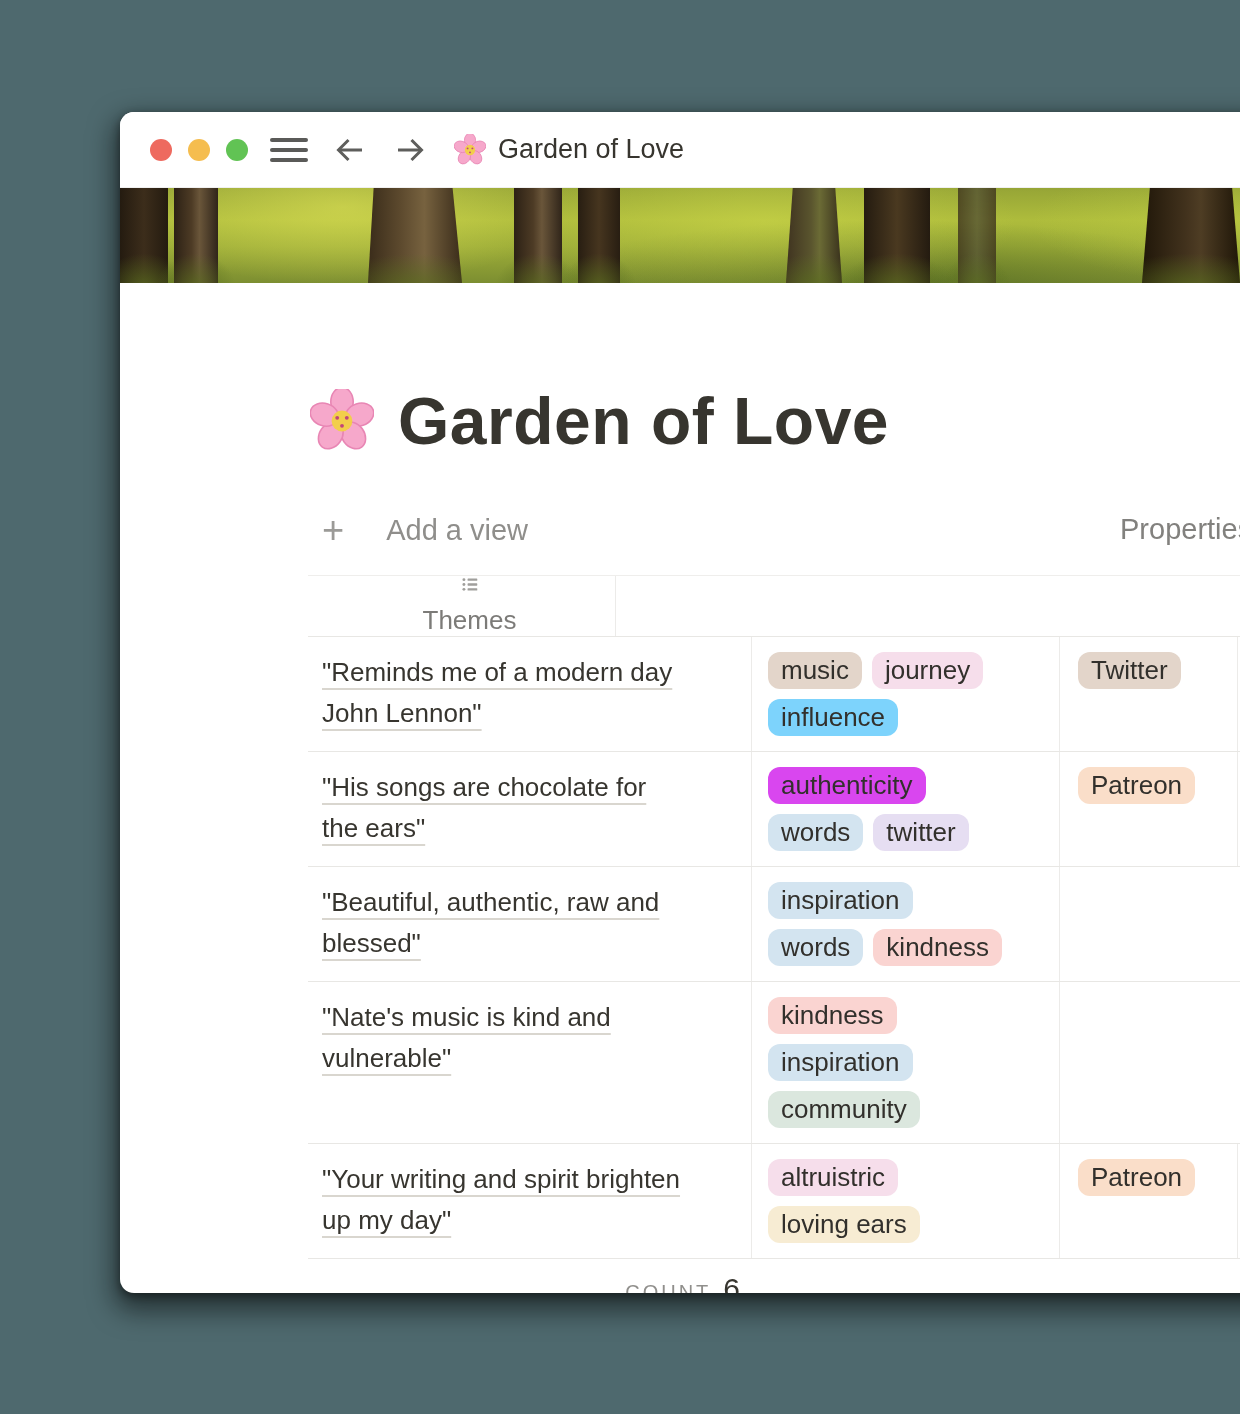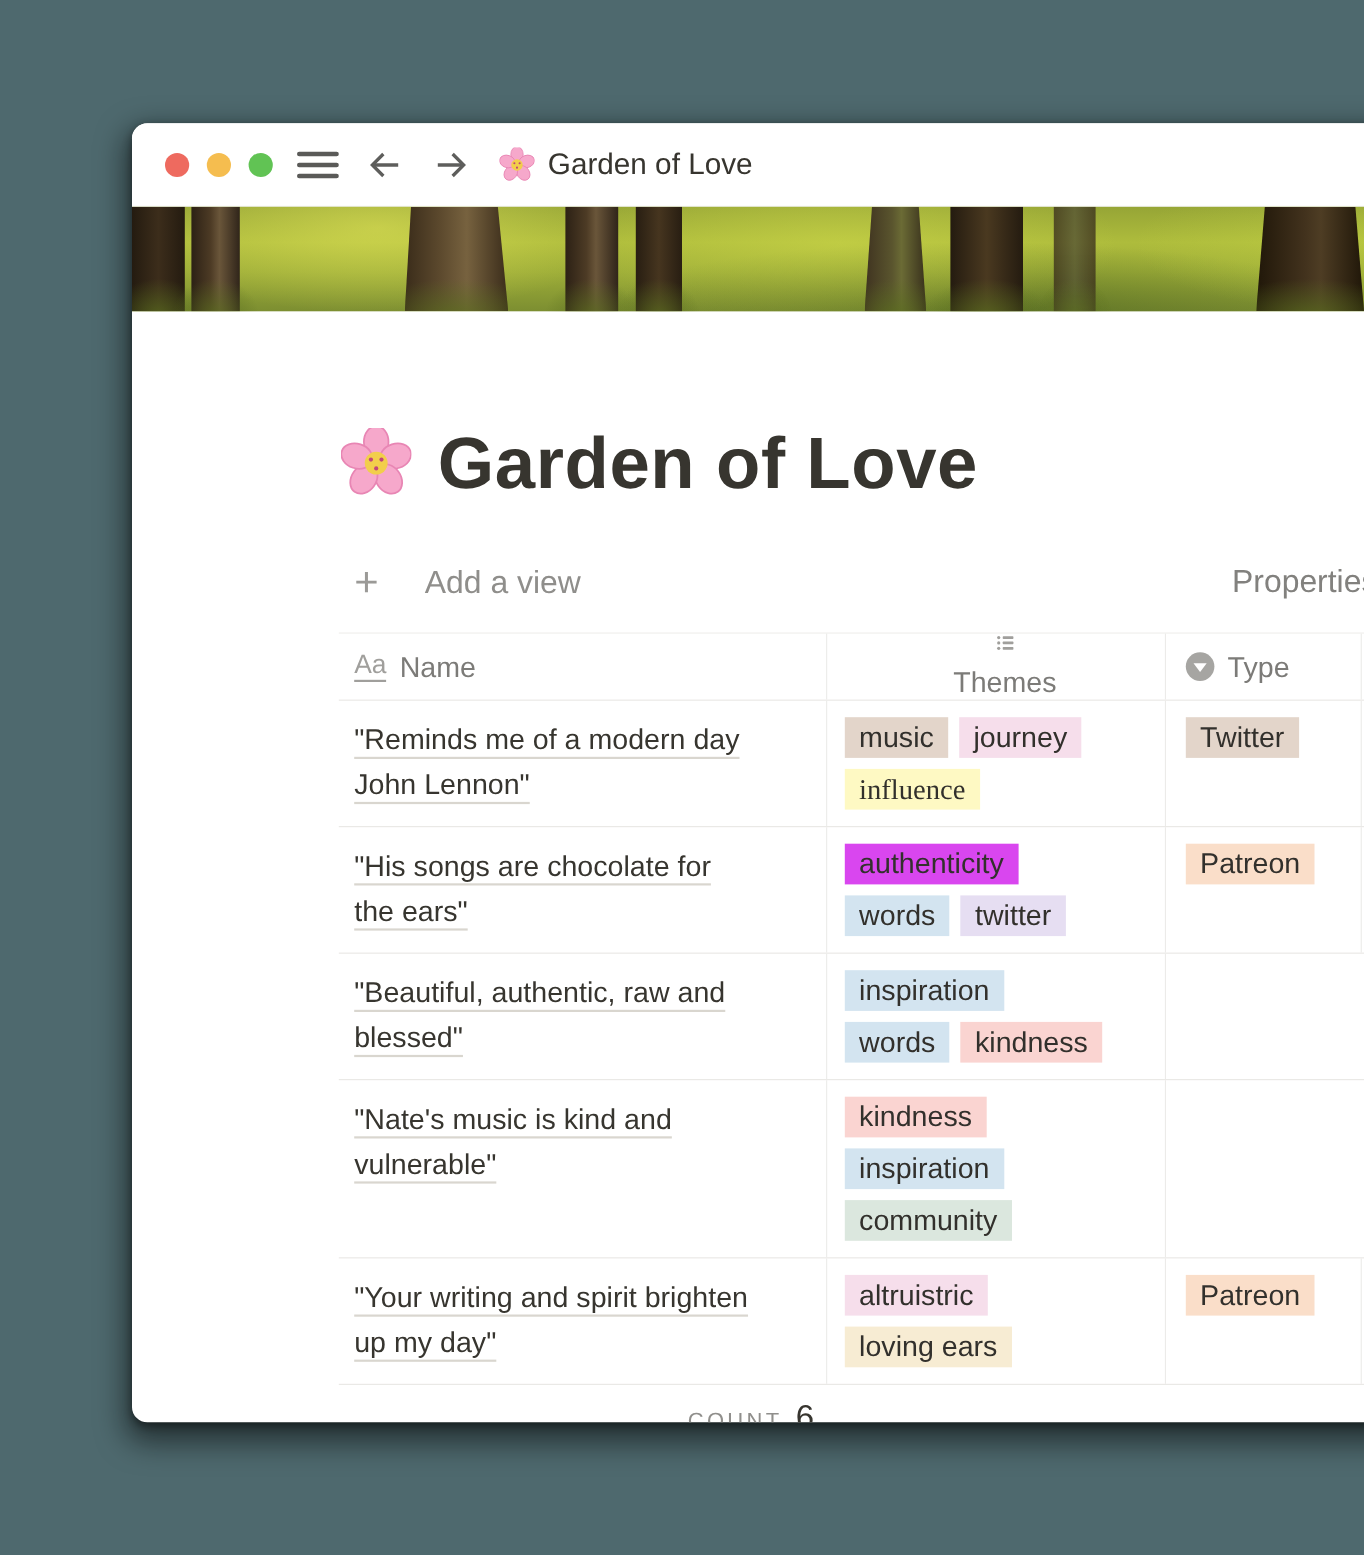--- a/index.html
+++ b/index.html
@@ -73,21 +73,21 @@
   .aa{font-size:24px;color:#A09F9C;border-bottom:2px solid #A09F9C;padding-bottom:1px;line-height:1;}
   .sel-ic{width:26px;height:26px;border-radius:50%;background:#A6A5A2;display:flex;align-items:center;justify-content:center;}
   .sel-ic:after{content:"";width:0;height:0;border-left:6px solid transparent;border-right:6px solid transparent;border-top:8px solid #fff;margin-top:2px;}
   .row{display:flex;border-bottom:1px solid #E8E7E4;box-sizing:border-box;}
   .cell{box-sizing:border-box;border-right:1px solid #ECEBE9;}
   .c-name{width:444px;padding:15px 70px 15px 14px;font-weight:500;line-height:41px;cursor:pointer;}
   .c-name span{text-decoration:underline;text-decoration-color:#D9D6CF;text-decoration-thickness:2px;text-underline-offset:7px;}
   .c-themes{width:308px;padding:15px 52px 15px 16px;display:flex;flex-wrap:wrap;gap:10px 10px;align-content:flex-start;cursor:pointer;}
   .c-type{width:178px;padding:15px 10px 15px 18px;display:flex;align-items:flex-start;cursor:pointer;}
   .c-fill{flex:1;border-right:none;}
-  .tag{display:inline-block;height:37px;line-height:37px;padding:0 13px;border-radius:0;color:#32302C;white-space:nowrap;}
+  .tag{display:inline-block;height:37px;line-height:37px;padding:0 13px;border-radius:12px;color:#32302C;white-space:nowrap;}
   .tfoot{display:flex;height:60px;align-items:center;}
   .count-wrap{width:444px;display:flex;justify-content:flex-end;align-items:baseline;gap:12px;padding-right:12px;box-sizing:border-box;cursor:pointer;}
   .count-label{font-size:20px;letter-spacing:3px;color:#908F8C;text-align:right;}
   .count-value{font-size:30px;color:#37352F;}
 </style>
 </head>
 <body>
 
 <svg width="0" height="0" style="position:absolute">
   <defs>
@@ -160,49 +160,41 @@
   <div class="toolbar">
     <div class="add-view">
       <span class="plus">+</span>
       <span class="lbl">Add a view</span>
     </div>
     <div class="properties">Properties</div>
   </div>
 
   <div class="table">
     <div class="hrow">
-      <div class="hcell hc-name">
-        <span class="aa">Aa</span>
-        <span>Name</span>
-      </div>
       <div class="hcell hc-themes">
         <svg width="28" height="28" viewBox="0 0 28 28" fill="#A09F9C">
           <circle cx="4" cy="6" r="2.4"></circle>
             <rect x="10" y="4" width="16" height="4" rx="1"></rect>
           <circle cx="4" cy="14" r="2.4"></circle>
             <rect x="10" y="12" width="16" height="4" rx="1"></rect>
           <circle cx="4" cy="22" r="2.4"></circle>
             <rect x="10" y="20" width="16" height="4" rx="1"></rect>
         </svg>
         <span>Themes</span>
       </div>
-      <div class="hcell hc-type">
-        <span class="sel-ic"></span>
-        <span>Type</span>
-      </div>
       <div class="hcell hc-fill"></div>
     </div>
 
     <div>
   <div class="row">
     <div class="cell c-name"><span>"Reminds me of a modern day John Lennon"</span></div>
     <div class="cell c-themes">
             <span class="tag" style="background: rgb(227, 213, 202);">music</span>
             <span class="tag" style="background: rgb(246, 222, 235);">journey</span>
-            <span class="tag" style="background: #fef9c3; font-family: Liberation Serif, serif;">influence</span>
+            <span class="tag" style="background: #7dd3fc;">influence</span>
           </div>
     <div class="cell c-type">
             <span class="tag" style="background: rgb(227, 213, 202);">Twitter</span>
           </div>
     <div class="cell c-fill"></div>
   </div>
 
   <div class="row">
     <div class="cell c-name"><span>"His songs are chocolate for the ears"</span></div>
     <div class="cell c-themes">

